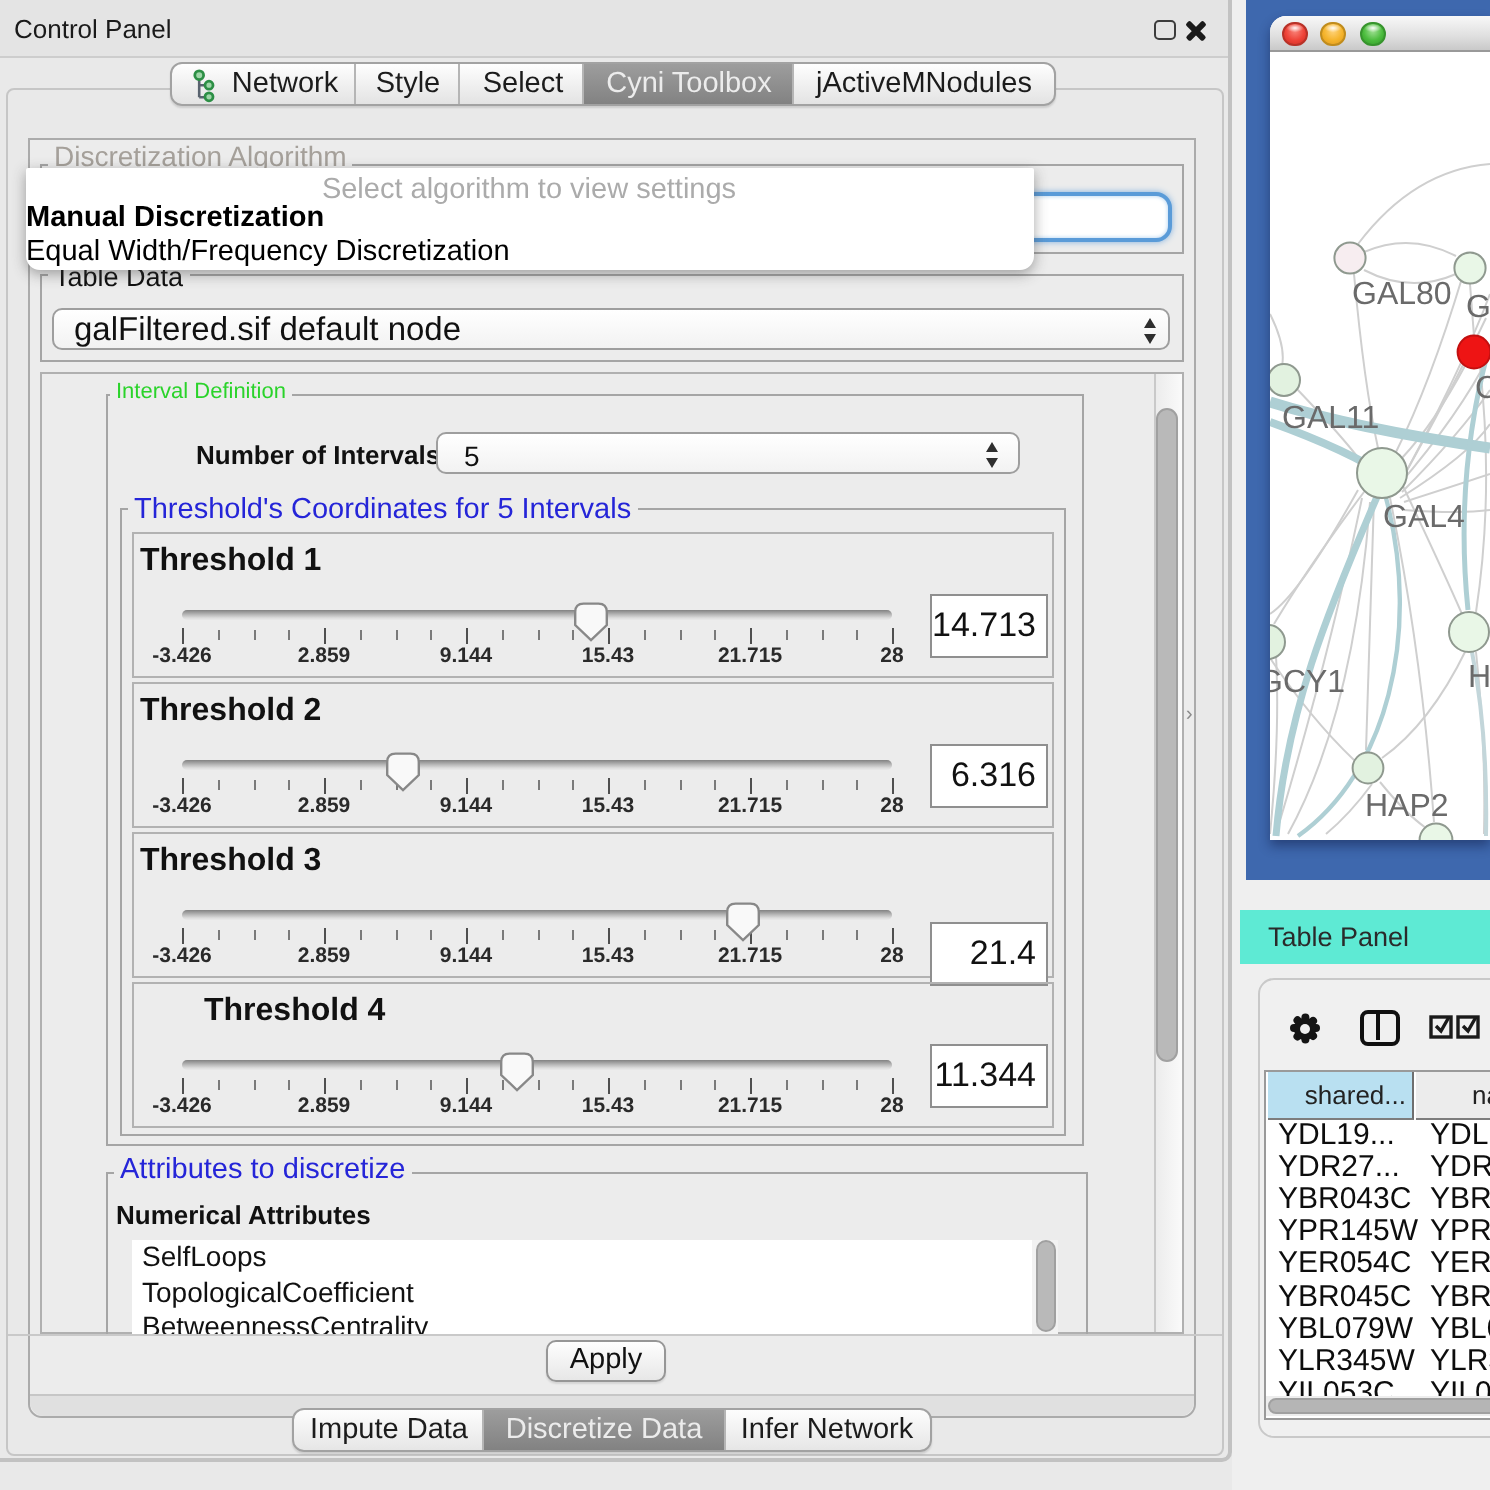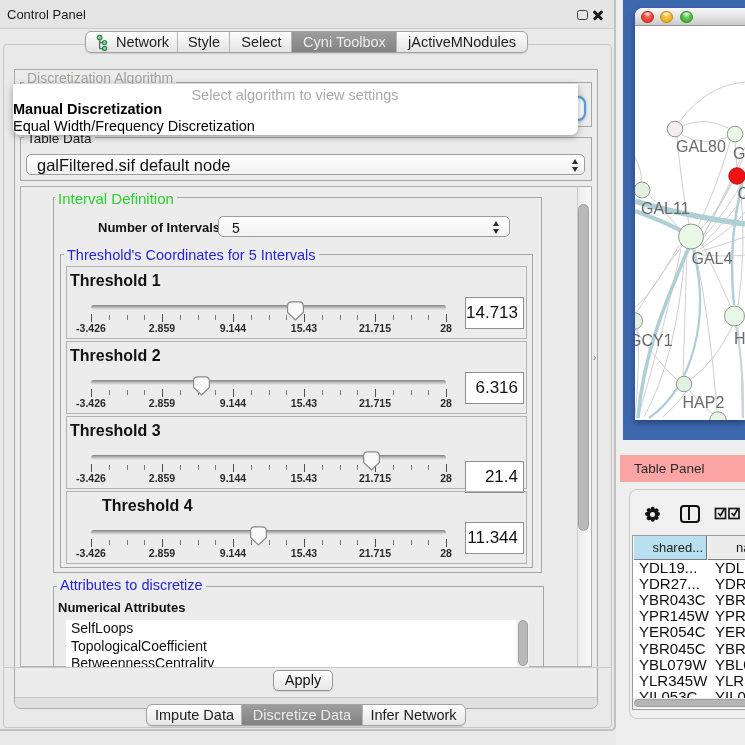--- a/index.html
+++ b/index.html
@@ -36,29 +36,29 @@
 .thumb{position:absolute;width:19px;height:21px;}
 
 #attrlist{position:absolute;left:66px;top:620px;width:450px;height:47px;background:#fff;overflow:hidden;font-size:14px;color:#111;}
 #attrlist div{padding-left:5px;height:17.5px;line-height:17.5px;}
 
 .sbtrack{position:absolute;background:linear-gradient(to right,#ececec,#fafafa);}
 .sbthumb{position:absolute;background:#b9b9b9;border:1px solid #a0a0a0;border-radius:6px;}
 
 #apply{position:absolute;left:273px;top:670px;width:60px;height:21px;border:1px solid #969696;border-radius:5px;background:linear-gradient(#fefefe,#e7e7e7);font-size:14.5px;text-align:center;line-height:19px;color:#111;box-shadow:0 1px 1px rgba(0,0,0,.1);}
 
-#popup{position:absolute;left:12.5px;top:84px;width:565px;height:51px;background:#fff;border-radius:1px 1px 7px 7px;box-shadow:0 2px 7px rgba(60,60,60,.45);z-index:50;}
+#popup{position:absolute;left:12.5px;top:84px;width:504px;height:51px;background:#fff;border-radius:1px 1px 7px 7px;box-shadow:0 2px 7px rgba(60,60,60,.45);z-index:50;}
 
 #net{position:absolute;left:623px;top:0;width:122px;height:440px;background:#3e68ae;}
 #netwin{position:absolute;left:12px;top:8px;width:110px;height:412px;background:#fff;border-radius:8px 0 0 0;box-shadow:0 3px 6px rgba(10,20,60,.45);}
 #nettb{position:absolute;left:0;top:0;width:110px;height:18px;background:linear-gradient(#f8f8f8,#dfdfdf 60%,#c9c9c9);border-bottom:1px solid #999;border-radius:8px 0 0 0;}
 .tl{position:absolute;top:2.8px;width:12.6px;height:12.6px;border-radius:50%;}
 #canvas{position:absolute;left:0;top:19px;width:110px;height:393px;overflow:hidden;}
 
-#tpbar{position:absolute;left:620px;top:455px;width:125px;height:27px;background:#fca5a5;}
+#tpbar{position:absolute;left:620px;top:455px;width:125px;height:27px;background:#5eead4;}
 #tpbar div{position:absolute;left:14px;top:6px;font-size:13.5px;color:#2a2a2a;}
 #tcontainer{position:absolute;left:629px;top:489px;width:130px;height:230px;background:#f0f0f0;border:1px solid #c9c9c9;border-radius:8px;}
 #tbl{position:absolute;left:632px;top:535px;width:121px;height:175px;background:#fff;border:1px solid #9a9a9a;}
 .hrow{position:absolute;top:0;height:23.5px;border-bottom:1px solid #7d7d7d;font-size:13px;color:#222;line-height:23.5px;}
 .trow{position:absolute;font-size:15px;color:#0d0d0d;white-space:nowrap;}
 </style></head><body>
 <div id="rbg"></div>
 
 <div id="cp">
   <div id="titlebar"></div>
@@ -98,21 +98,21 @@
     <div class="ct">galFiltered.sif default node</div>
     <div class="arrup" style="left:545px;top:4px;"></div>
     <div class="arrdn" style="left:545px;top:12px;"></div>
   </div>
 
   <div style="position:absolute;left:20px;top:186px;width:572px;height:481px;border:1px solid #b0b0b0;"></div>
   <div class="sbtrack" style="left:577px;top:187px;width:14px;height:479px;border-left:1px solid #c9c9c9;"></div>
   <div class="sbthumb" style="left:577.5px;top:204px;width:11px;height:327px;"></div>
 
   <div class="group" style="left:53px;top:197px;width:489px;height:376px;"></div>
-  <div class="gtitle" style="left:55px;top:190px;color:#2ad32a;font-size:15px;">Interval Definition</div>
+  <div class="gtitle" style="left:55px;top:190px;color:#2ad32a;font-size:11px;">Interval Definition</div>
   <div style="position:absolute;left:86px;top:220px;font-size:13px;font-weight:bold;color:#111;padding-left:12px;">Number of Intervals</div>
   <div class="combo" style="left:218px;top:216px;width:292px;height:21px;font-size:14px;">
     <div class="ct" style="left:13px;top:2px;">5</div>
     <div class="arrup" style="left:274px;top:4px;"></div>
     <div class="arrdn" style="left:274px;top:12px;"></div>
   </div>
 
   <div class="group" style="left:60px;top:254px;width:473px;height:314px;"></div>
   <div class="gtitle" style="left:64px;top:247px;color:#2525d8;font-size:14.5px;">Threshold's Coordinates for 5 Intervals</div>
 

